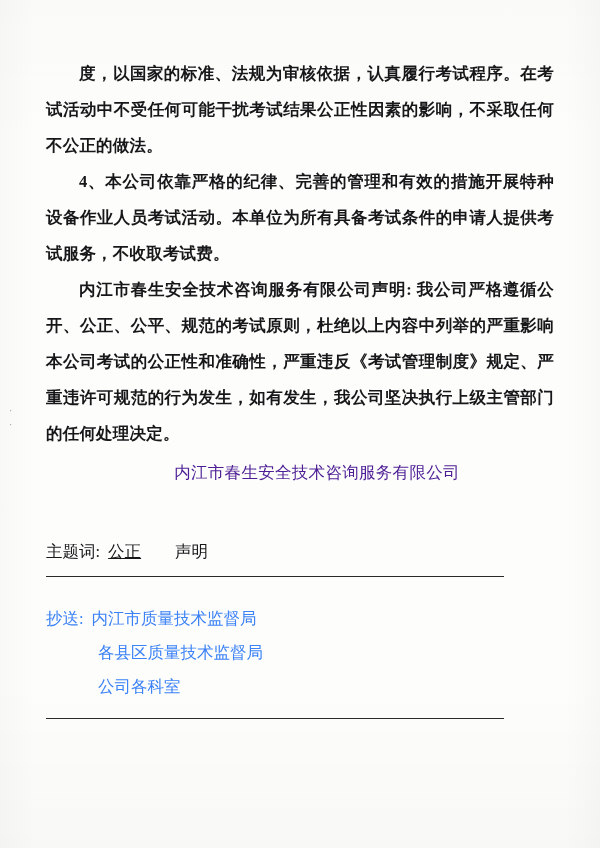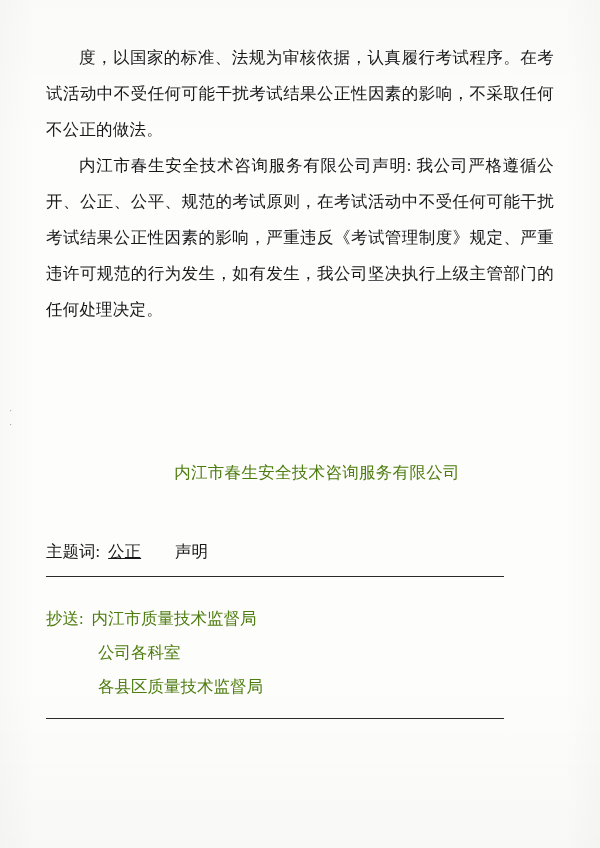--- a/index.html
+++ b/index.html
@@ -29,22 +29,23 @@
     inset: 0;
     pointer-events: none;
     background:
       linear-gradient(180deg, rgba(0,0,0,0.012) 0%, rgba(0,0,0,0.0) 18%, rgba(0,0,0,0.0) 80%, rgba(0,0,0,0.02) 100%),
       linear-gradient(90deg, rgba(0,0,0,0.02) 0%, rgba(0,0,0,0) 6%, rgba(0,0,0,0) 94%, rgba(0,0,0,0.02) 100%);
   }
 
   .content {
     position: absolute;
     left: 46px;
-    top: 40px;
+    top: 56px;
     width: 508px;
+    font-weight: bold;
   }
 
   .para {
     font-size: 16.5px;
     line-height: 36px;
     letter-spacing: 0.2px;
     text-align: justify;
     text-justify: inter-ideograph;
     margin: 0 0 0 0;
     color: #17171a;
@@ -58,21 +59,21 @@
     position: absolute;
     left: 46px;
     top: 456px;
     width: 508px;
     text-align: center;
   }
   .sign-line {
     font-size: 16.5px;
     line-height: 34px;
     letter-spacing: 0.3px;
-    color: #4d7c0f;
+    color: #4c1d95;
   }
   .sign-company {
     padding-left: 34px;
   }
   .sign-date {
     padding-left: 30px;
   }
 
   .subject-row {
     position: absolute;
@@ -103,21 +104,21 @@
     width: 458px;
   }
 
   .cc-block {
     position: absolute;
     left: 46px;
     top: 602px;
     width: 508px;
     font-size: 16.5px;
     line-height: 34px;
-    color: #4d7c0f;
+    color: #3b82f6;
   }
   .cc-first .cc-label { }
   .cc-first .cc-item { padding-left: 8px; }
   .cc-rest { padding-left: 52px; }
 
   .margin-marks {
     position: absolute;
     left: 9px;
     top: 404px;
     width: 16px;
@@ -134,35 +135,36 @@
 <div class="page">
   <div class="paper-texture"></div>
 
   <div class="margin-marks">
     <div>·</div>
     <div>·</div>
   </div>
 
   <div class="content">
     <p class="para indent">度，以国家的标准、法规为审核依据，认真履行考试程序。在考试活动中不受任何可能干扰考试结果公正性因素的影响，不采取任何不公正的做法。</p>
-    <p class="para indent">内江市春生安全技术咨询服务有限公司声明: 我公司严格遵循公开、公正、公平、规范的考试原则，在考试活动中不受任何可能干扰考试结果公正性因素的影响，严重违反《考试管理制度》规定、严重违许可规范的行为发生，如有发生，我公司坚决执行上级主管部门的任何处理决定。</p>
+    <p class="para indent">4、本公司依靠严格的纪律、完善的管理和有效的措施开展特种设备作业人员考试活动。本单位为所有具备考试条件的申请人提供考试服务，不收取考试费。</p>
+    <p class="para indent">内江市春生安全技术咨询服务有限公司声明: 我公司严格遵循公开、公正、公平、规范的考试原则，杜绝以上内容中列举的严重影响本公司考试的公正性和准确性，严重违反《考试管理制度》规定、严重违许可规范的行为发生，如有发生，我公司坚决执行上级主管部门的任何处理决定。</p>
   </div>
 
   <div class="sign-block">
     <div class="sign-line sign-company">内江市春生安全技术咨询服务有限公司</div>
   </div>
 
   <div class="subject-row">
     <span class="subject-label">主题词:</span><span class="subject-val-1">公正</span><span class="subject-val-2">声明</span>
   </div>
 
   <div class="rule rule-top"></div>
 
   <div class="cc-block">
     <div class="cc-first">
       <span class="cc-label">抄送:</span><span class="cc-item">内江市质量技术监督局</span>
     </div>
+    <div class="cc-rest">各县区质量技术监督局</div>
     <div class="cc-rest">公司各科室</div>
-    <div class="cc-rest">各县区质量技术监督局</div>
   </div>
 
   <div class="rule rule-bottom"></div>
 </div>
 
 </body></html>

